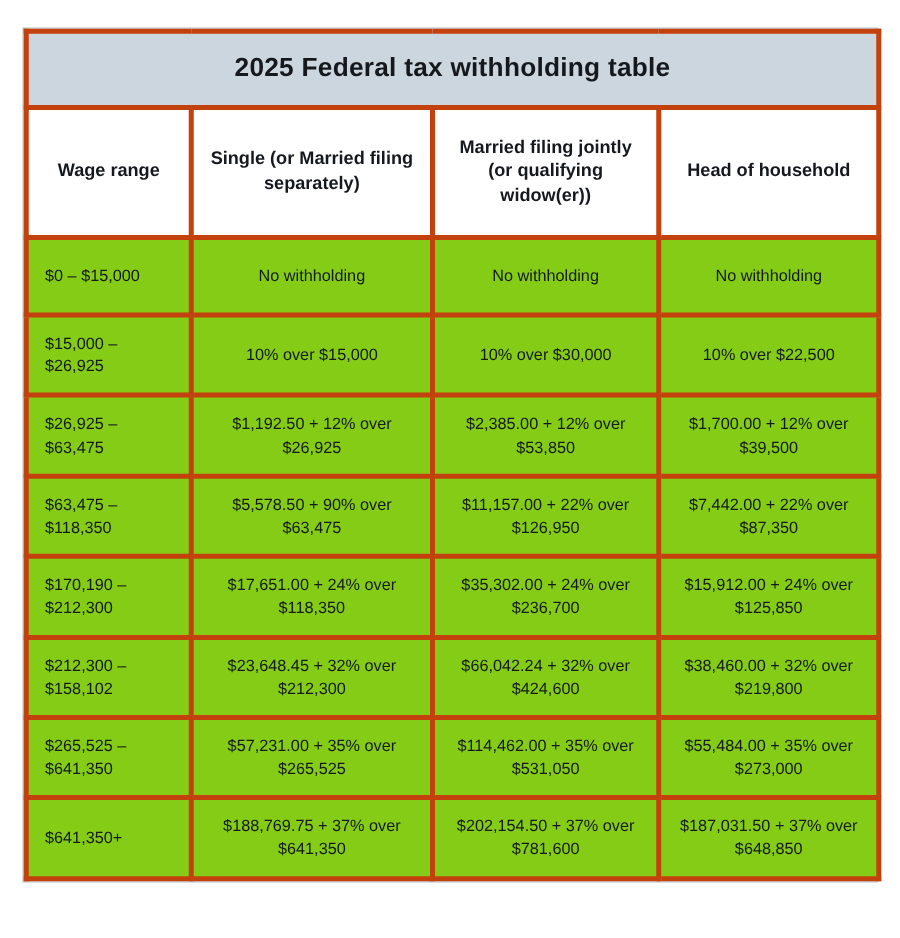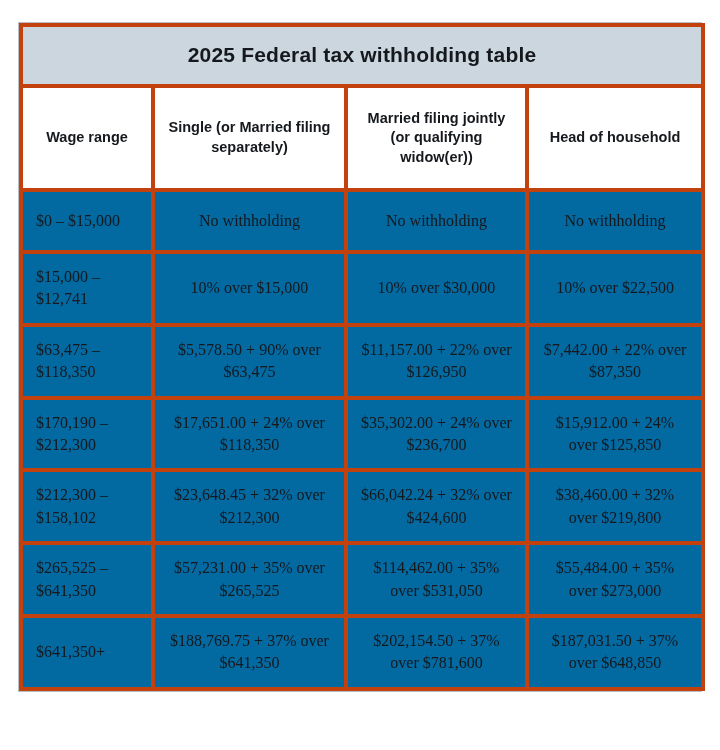--- a/index.html
+++ b/index.html
@@ -55,28 +55,27 @@
     vertical-align: middle;
     color: #15181c;
   }
   thead.colheads th.wage-head {
     text-align: center;
   }
   thead.colheads th.col-head {
     text-align: center;
   }
   tbody td {
-    font-size: 16px;
+    font-size: 13px;
     line-height: 1.4;
     padding: 12px 12px;
     height: 62px;
     vertical-align: middle;
     color: #15181c;
-    background: #0369a1;
-    font-family: Liberation Serif, serif;
+    background: #84cc16;
   }
   tbody td.range {
     text-align: left;
     padding-left: 13px;
   }
   tbody td.val {
     text-align: center;
   }
   col.c1 { width: 132px; }
   col.c2 { width: 193px; }
@@ -109,24 +108,30 @@
         </tr>
       </thead>
       <tbody>
         <tr>
           <td class="range">$0 – $15,000</td>
           <td class="val">No withholding</td>
           <td class="val">No withholding</td>
           <td class="val">No withholding</td>
         </tr>
         <tr>
-          <td class="range">$15,000 – $12,741</td>
+          <td class="range">$15,000 – $26,925</td>
           <td class="val">10% over $15,000</td>
           <td class="val">10% over $30,000</td>
           <td class="val">10% over $22,500</td>
+        </tr>
+        <tr>
+          <td class="range">$26,925 – $63,475</td>
+          <td class="val">$1,192.50 + 12% over $26,925</td>
+          <td class="val">$2,385.00 + 12% over $53,850</td>
+          <td class="val">$1,700.00 + 12% over $39,500</td>
         </tr>
         <tr>
           <td class="range">$63,475 – $118,350</td>
           <td class="val">$5,578.50 + 90% over $63,475</td>
           <td class="val">$11,157.00 + 22% over $126,950</td>
           <td class="val">$7,442.00 + 22% over $87,350</td>
         </tr>
         <tr>
           <td class="range">$170,190 – $212,300</td>
           <td class="val">$17,651.00 + 24% over $118,350</td>

